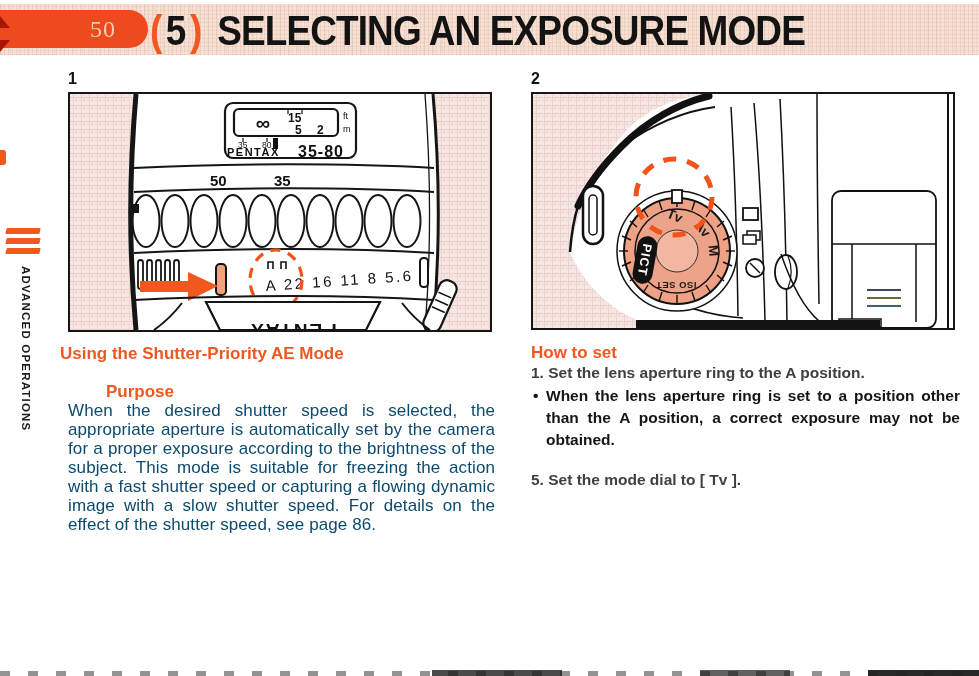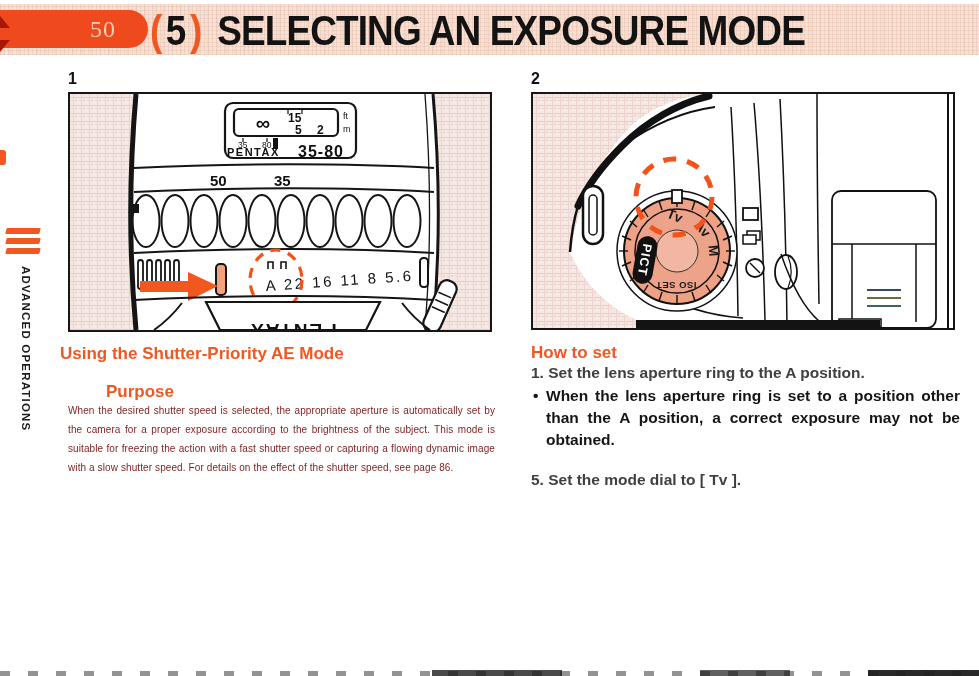--- a/index.html
+++ b/index.html
@@ -59,21 +59,21 @@
   #fig1{left:68px;top:92px;width:420px;height:236px;}
   #fig2{left:531px;top:92px;width:420px;height:234px;}
   .fig-frame svg{display:block;}
   
   .orange-h{position:absolute;color:#f2571f;font-weight:bold;font-size:17px;white-space:nowrap;}
   #h-using{left:60px;top:344px;}
   #h-purpose{left:84px;top:382px;margin-left:22px;}
   #h-howto{left:531px;top:343px;}
   .body-par{
     position:absolute;left:68px;top:401px;width:427px;
-    font-size:10px;line-height:19px;color:#7f1d1d;text-align:justify;
+    font-size:17px;line-height:19px;color:#0c4a6e;text-align:justify;
     letter-spacing:.1px;
   }
   .step{position:absolute;left:531px;width:429px;font-weight:bold;color:#404040;font-size:15.5px;line-height:21px;}
   #step1{top:362px;}
   .bullet{position:absolute;left:531px;top:385px;width:429px;font-weight:bold;color:#151515;
     font-size:15.5px;line-height:22px;text-align:justify;padding-left:15px;box-sizing:border-box;}
   .bullet .mark{position:absolute;left:2px;top:0;}
   #step2{top:469px;}
   
   .bottom-marks{position:absolute;left:0;bottom:0;width:979px;height:5px;

